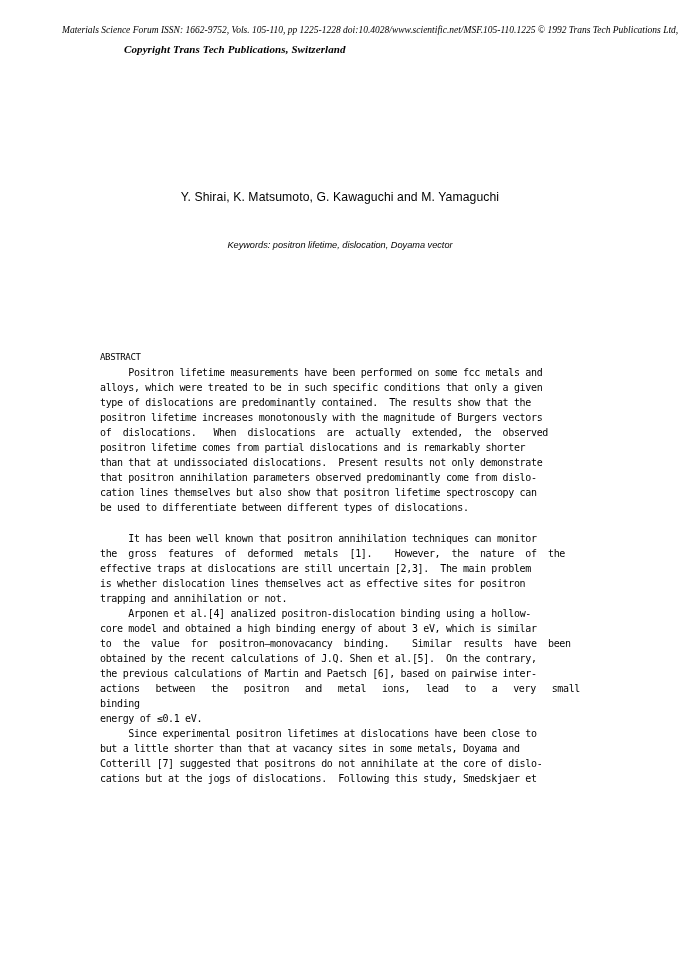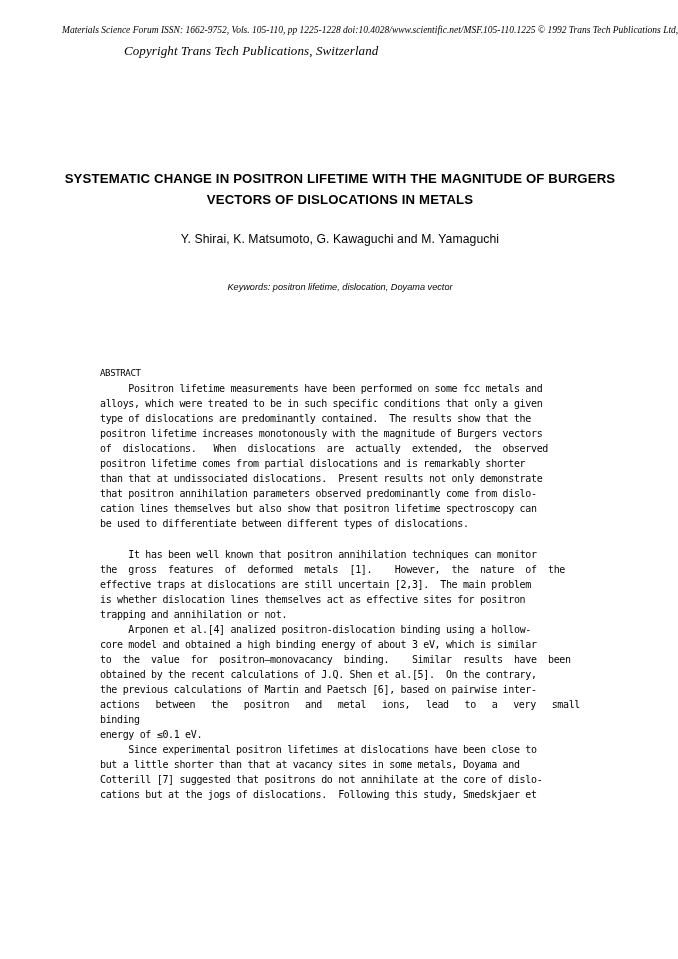--- a/index.html
+++ b/index.html
@@ -38,22 +38,22 @@
     font-style: italic;
     font-size: 9.5px;
     line-height: 12.2px;
     white-space: nowrap;
   }
   .copyright-line {
     margin-top: 7px;
     margin-left: 62px;
     font-family: "Liberation Serif", serif;
     font-style: italic;
-    font-weight: normal;
-    font-size: 13px;
+    font-weight: bold;
+    font-size: 11px;
     letter-spacing: 0.1px;
   }
 
   
   .title-block {
     position: absolute;
     left: 62px;
     top: 168px;
     width: 556px;
     text-align: center;
@@ -81,21 +81,21 @@
     margin-top: 36px;
     font-family: "Liberation Sans", sans-serif;
     font-style: italic;
     font-size: 9.2px;
   }
 
   
   .body-block {
     position: absolute;
     left: 100px;
-    top: 368px;
+    top: 352px;
     width: 480px;
   }
   .section-heading {
     font-family: "DejaVu Sans Mono", monospace;
     font-size: 9.1px;
     letter-spacing: -0.4px;
     margin-bottom: 3px;
   }
   .mono-par {
     font-family: "DejaVu Sans Mono", monospace;
@@ -120,22 +120,20 @@
       <div class="journal-meta">Materials Science Forum
 ISSN: 1662-9752, Vols. 105-110, pp 1225-1228
 doi:10.4028/www.scientific.net/MSF.105-110.1225
 © 1992 Trans Tech Publications Ltd, Switzerland</div>
 
     </div>
     <div class="copyright-line">Copyright Trans Tech Publications, Switzerland</div>
   </div>
 
   <div class="title-block">
-    <div class="paper-title">SYSTEMATIC CHANGE IN POSITRON LIFETIME WITH THE MAGNITUDE
-OF BURGERS VECTORS OF DISLOCATIONS IN METALS</div>
     <div class="authors">Y. Shirai, K. Matsumoto, G. Kawaguchi and M. Yamaguchi</div>
     <div class="keywords">Keywords: positron lifetime, dislocation, Doyama vector</div>
   </div>
 
   <div class="body-block">
     <div class="section-heading">ABSTRACT</div>
     <p class="mono-par">     Positron lifetime measurements have been performed on some fcc metals and
 alloys, which were treated to be in such specific conditions that only a given
 type of dislocations are predominantly contained.  The results show that the
 positron lifetime increases monotonously with the magnitude of Burgers vectors

